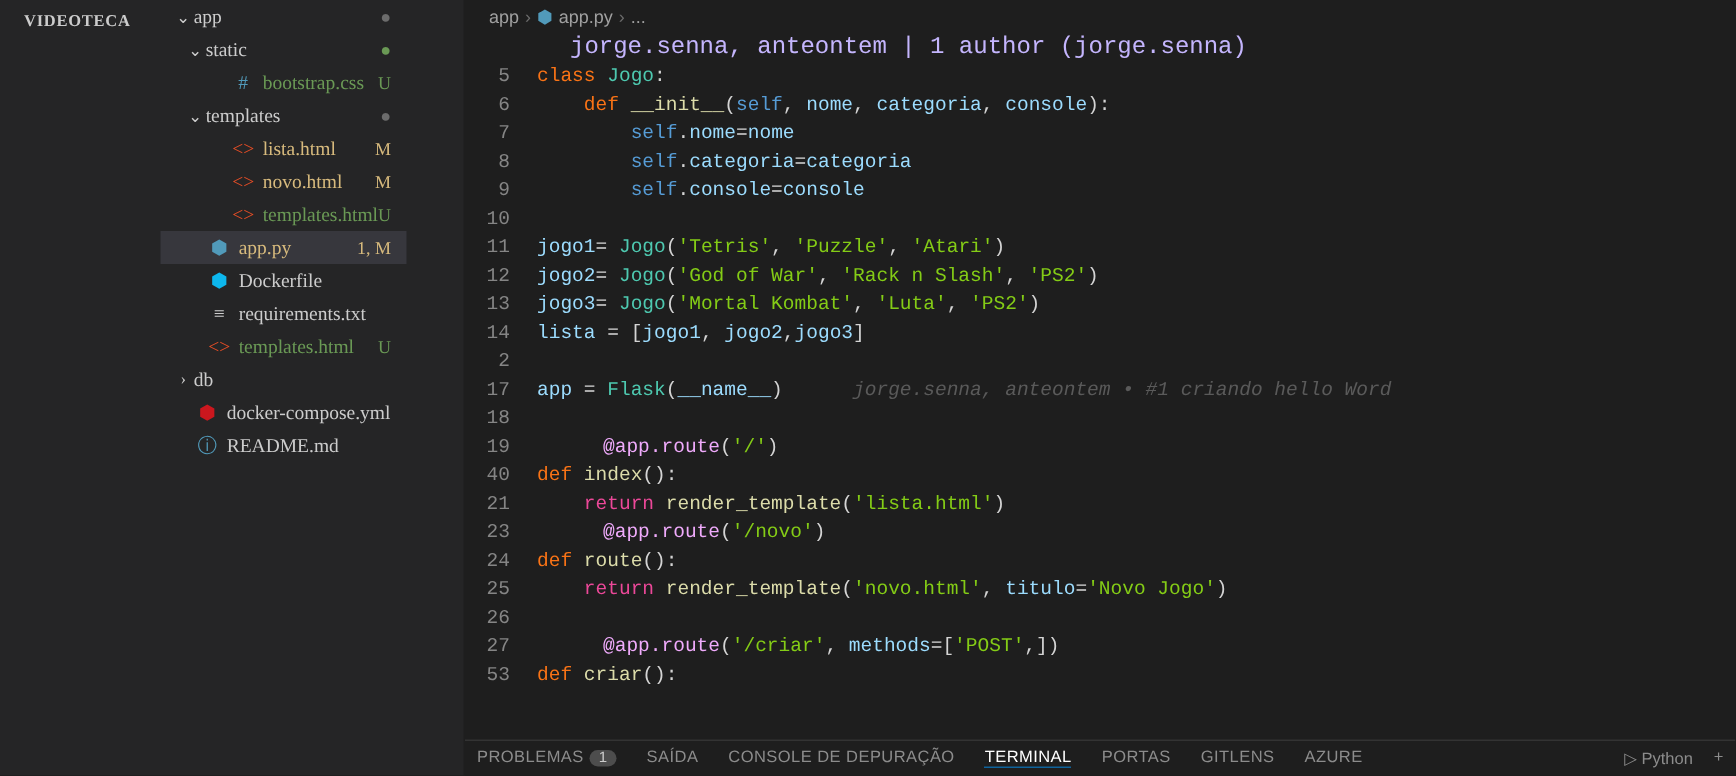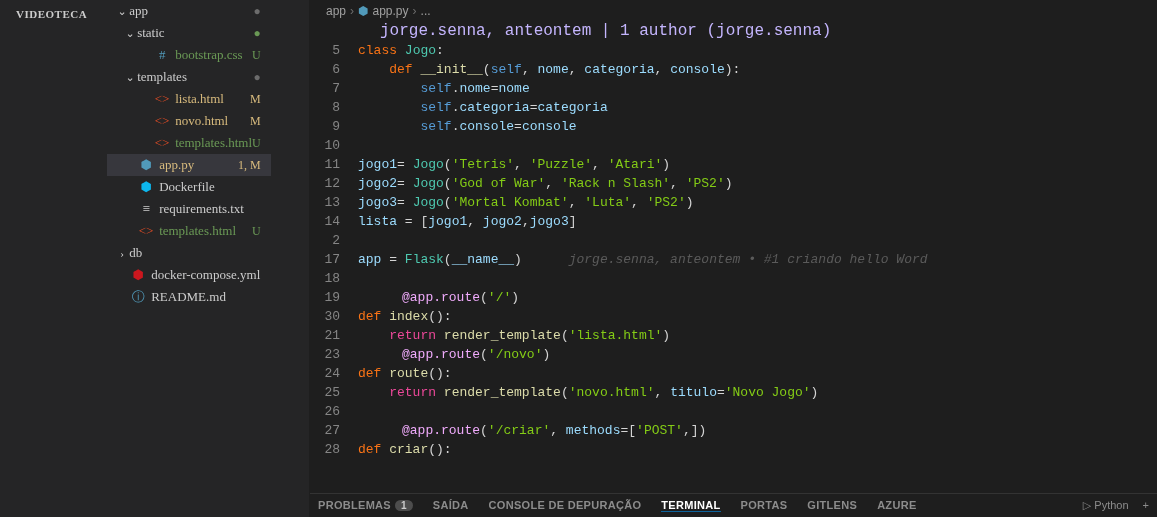--- a/index.html
+++ b/index.html
@@ -288,21 +288,21 @@
           </div>
           <div class="line">
             <span class="lineno">18</span>
             <span class="code"></span>
           </div>
           <div class="line">
             <span class="lineno">19</span>
             <span class="code"><span class="dec">@app.route</span><span class="punc">(</span><span class="str">'/'</span><span class="punc">)</span></span>
           </div>
           <div class="line">
-            <span class="lineno">30</span>
+            <span class="lineno">40</span>
             <span class="code"><span class="kw">def</span> <span class="fn">index</span><span class="punc">():</span></span>
           </div>
           <div class="line">
             <span class="lineno">21</span>
             <span class="code">    <span class="kw2">return</span> <span class="fn">render_template</span><span class="punc">(</span><span class="str">'lista.html'</span><span class="punc">)</span></span>
           </div>
           <div class="line">
             <span class="lineno">23</span>
             <span class="code"><span class="dec">@app.route</span><span class="punc">(</span><span class="str">'/novo'</span><span class="punc">)</span></span>
           </div>
@@ -316,27 +316,27 @@
           </div>
           <div class="line">
             <span class="lineno">26</span>
             <span class="code"></span>
           </div>
           <div class="line">
             <span class="lineno">27</span>
             <span class="code"><span class="dec">@app.route</span><span class="punc">(</span><span class="str">'/criar'</span><span class="punc">, </span><span class="var">methods</span><span class="punc">=[</span><span class="str">'POST'</span><span class="punc">,])</span></span>
           </div>
           <div class="line">
-            <span class="lineno">28</span>
+            <span class="lineno">53</span>
             <span class="code"><span class="kw">def</span> <span class="fn">criar</span><span class="punc">():</span></span>
           </div>
         </div>
     </div>
     <div class="bottom-panel">
-      <div id="panel-tabs" style="display:flex;gap:20px;font-weight:bold;">
+      <div id="panel-tabs" style="display:flex;gap:20px;">
           <span class="panel-tab">PROBLEMAS<span class="count-badge">1</span></span>
           <span class="panel-tab">SAÍDA</span>
           <span class="panel-tab">CONSOLE DE DEPURAÇÃO</span>
           <span class="panel-tab active">TERMINAL</span>
           <span class="panel-tab">PORTAS</span>
           <span class="panel-tab">GITLENS</span>
           <span class="panel-tab">AZURE</span>
         </div>
       <div class="panel-right">
         <span>

